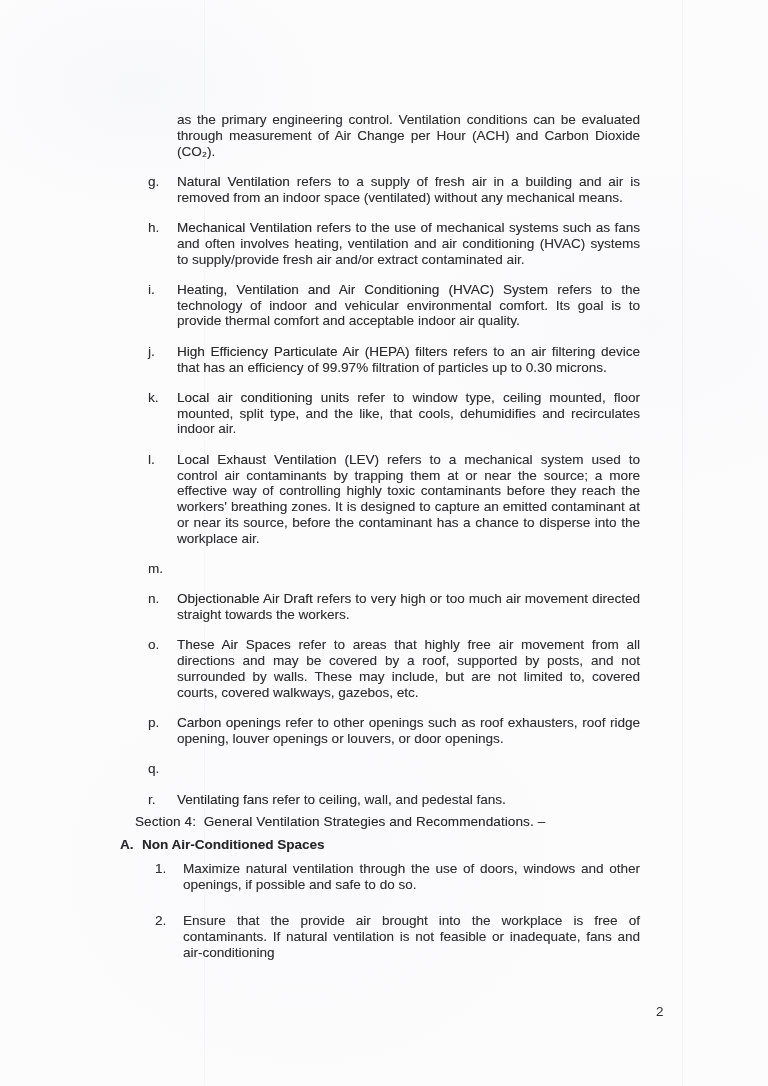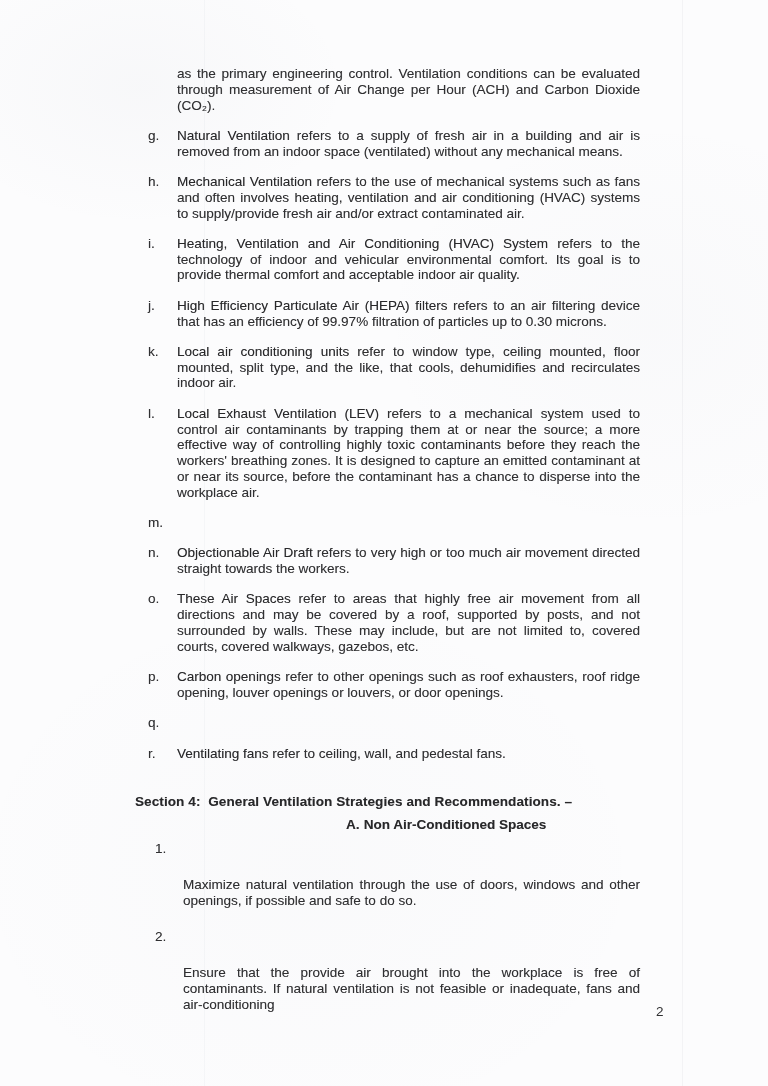--- a/index.html
+++ b/index.html
@@ -28,21 +28,21 @@
     bottom: 0;
     width: 1px;
     pointer-events: none;
   }
   .artifact-line.line-1 { left: 204px; background: rgba(70,80,100,0.035); }
   .artifact-line.line-2 { left: 682px; background: rgba(70,80,100,0.05); }
 
   .content {
     position: absolute;
     top: 0; left: 0; right: 0;
-    padding-top: 66px;
+    padding-top: 112px;
   }
   .content * { text-shadow: 0.2px 0.2px 0.35px rgba(60,60,64,0.38); }
 
   .intro {
     margin: 0 0 0 177px;
     width: 463px;
     text-align: justify;
   }
 
   .def-item {
@@ -55,48 +55,46 @@
     width: 29px;
   }
   .def-text {
     width: 463px;
     text-align: justify;
   }
   .def-term { font-weight: normal; color: #28282a; }
 
   .section-heading {
     margin-left: 135px;
-    margin-top: 33px;
-    font-weight: bold;
+    margin-top: 7px;
+    font-weight: normal;
     color: #28282a;
     letter-spacing: 0.1px;
   }
   .subsection {
     margin-left: 120px;
     margin-top: 7px;
     font-weight: bold;
     color: #28282a;
-    text-align: center;
   }
   .sub-letter { display: inline-block; width: 22px; }
 
   .num-item {
     display: flex;
     margin-left: 155px;
     margin-top: 8px;
   }
   .num-item ~ .num-item { margin-top: 21px; }
   .num {
     flex: none;
     width: 28px;
   }
   .num-text {
     width: 457px;
     text-align: justify;
-    margin-top: 36px;
   }
 
   .page-number {
     position: absolute;
     left: 656px;
     top: 1004px;
   }
 </style>
 </head>
 <body>

